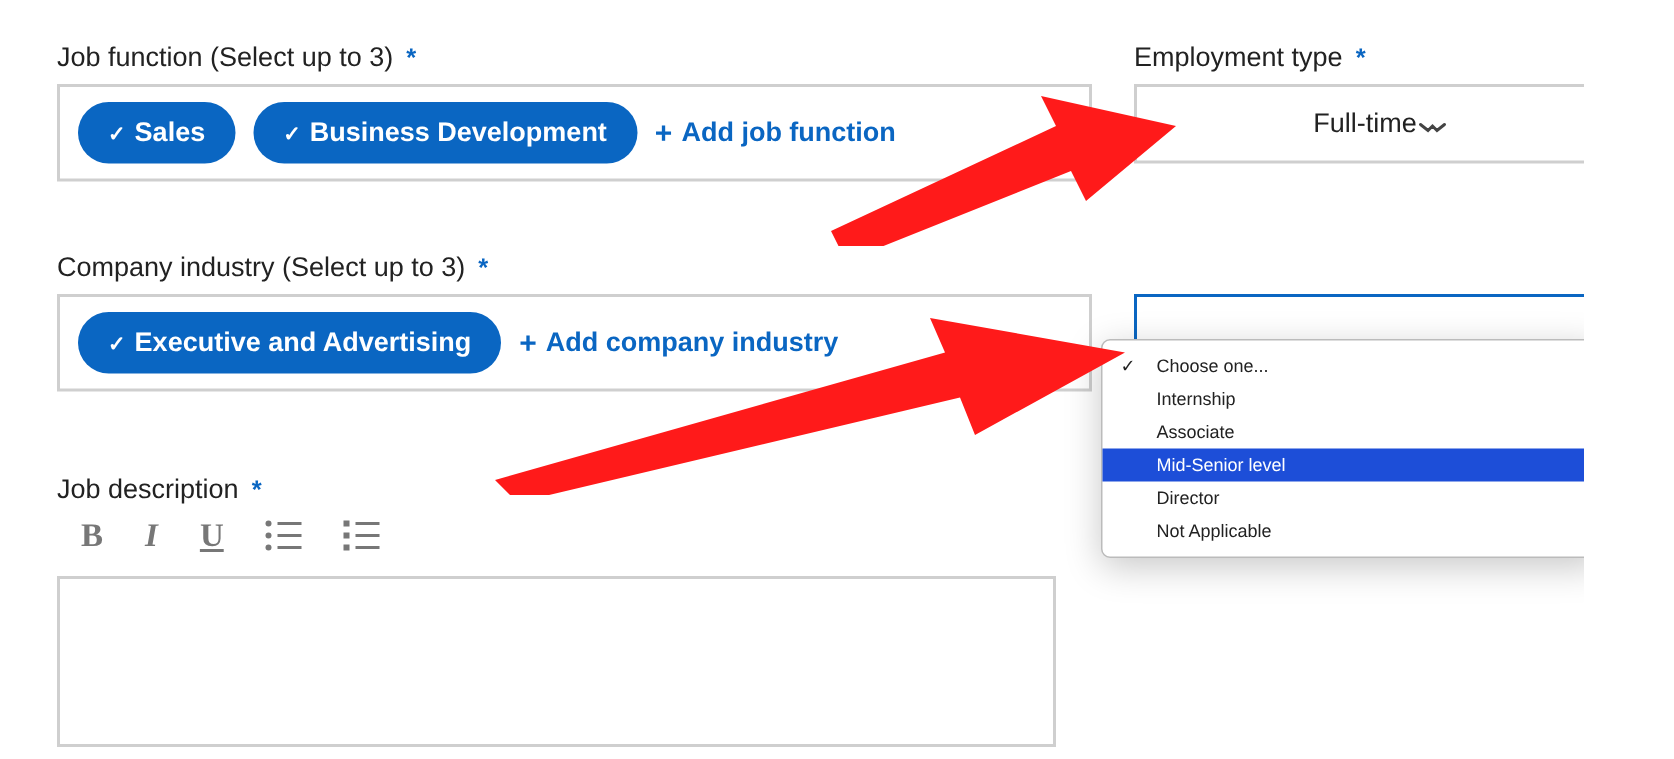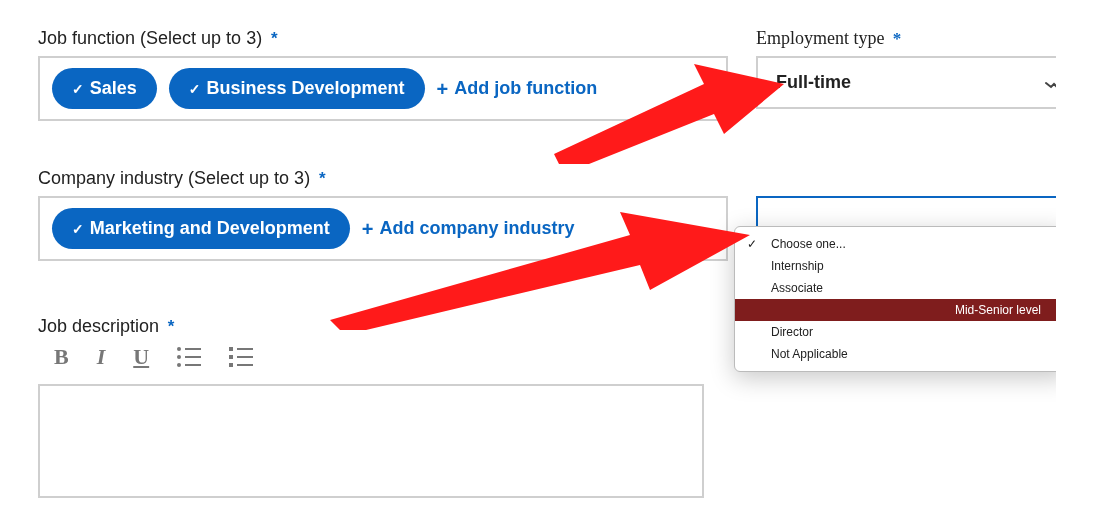--- a/index.html
+++ b/index.html
@@ -4,42 +4,42 @@
 <style>
   html,body{margin:0;padding:0;font-family:-apple-system,BlinkMacSystemFont,'Segoe UI',Arial,sans-serif;font-size:17px;color:#222;}
   .canvas{position:relative;width:1056px;height:506px;background:#fff;overflow:hidden;}
   .field-label{font-weight:400;font-size:18px;color:#222;}
   .req{color:#0a66c2;font-weight:600;margin-left:4px;}
   .box{border:2px solid #cfcfcf;padding:10px 12px;display:flex;align-items:center;flex-wrap:wrap;gap:12px;}
   .pill{background:#0a66c2;color:#fff;border-radius:999px;padding:10px 20px;font-size:18px;font-weight:600;display:flex;align-items:center;gap:6px;}
   .pill .chk{font-size:14px;}
   .add-link{color:#0a66c2;font-weight:700;font-size:18px;display:flex;align-items:center;gap:6px;}
   .add-link .plus{font-size:20px;line-height:1;}
-  .select-box{border:2px solid #cfcfcf;padding:14px 18px;display:flex;align-items:center;justify-content:space-between;font-size:18px;font-weight:bold;}
+  .select-box{border:2px solid #cfcfcf;padding:14px 18px;display:flex;align-items:center;justify-content:center;font-size:18px;}
   .chev{width:20px;height:12px;}
   .seniority-box{border:2px solid #0a66c2;padding:14px 18px;height:24px;}
   .dropdown{position:absolute;background:#fff;border:1px solid #bbb;border-radius:6px;box-shadow:0 6px 24px rgba(0,0,0,0.22);padding:6px 0;font-size:12px;margin-top:20px;}
   .dd-item{padding:4px 26px 4px 36px;position:relative;white-space:nowrap;}
   .dd-item.selected{}
   .dd-item.selected::before{content:"✓";position:absolute;left:12px;}
-  .dd-item.highlight{background:#7f1d1d;color:#fff;text-align:right;}
+  .dd-item.highlight{background:#1d4ed8;color:#fff;}
   .toolbar{display:flex;align-items:center;gap:28px;padding:6px 16px 0 16px;color:#777;font-family:Georgia,serif;}
   .toolbar .btn{font-size:22px;font-weight:700;}
   .toolbar .btn.italic{font-style:italic;font-weight:600;}
   .toolbar .btn.under{text-decoration:underline;font-weight:600;}
   .list-icon{display:inline-flex;flex-direction:column;gap:4px;}
   .list-icon span{display:flex;align-items:center;gap:4px;}
   .dot{width:4px;height:4px;background:#777;border-radius:50%;}
   .num{width:4px;height:4px;background:#777;}
   .line{width:16px;height:2px;background:#777;}
   .desc-box{border:2px solid #cfcfcf;height:110px;margin-top:4px;}
   
   .p-jobfunc-label{position:absolute;left:38px;top:28px;}
   .p-jobfunc-box{position:absolute;left:38px;top:56px;width:662px;}
-  .p-emp-label{position:absolute;left:756px;top:28px;font-family:Liberation Serif, serif;}
+  .p-emp-label{position:absolute;left:756px;top:28px;}
   .p-emp-select{position:absolute;left:756px;top:56px;width:288px;}
   .p-industry-label{position:absolute;left:38px;top:168px;}
   .p-industry-box{position:absolute;left:38px;top:196px;width:662px;}
   .p-seniority-label{position:absolute;left:756px;top:168px;}
   .p-seniority-box{position:absolute;left:756px;top:196px;width:288px;}
   .p-dropdown{left:734px;top:206px;width:332px;}
   .p-desc-label{position:absolute;left:38px;top:316px;}
   .p-toolbar{position:absolute;left:38px;top:338px;}
   .p-desc-box{position:absolute;left:38px;top:380px;width:662px;}
   
@@ -80,21 +80,21 @@
     </svg>
   </div>
 
   <div class="p-industry-label">
     <span class="field-label">Company industry (Select up to 3)</span>
     <span class="req">*</span>
   </div>
   <div class="box p-industry-box">
     <div class="pill">
       <span class="chk">✓</span>
-      <span>Marketing and Development</span>
+      <span>Executive and Advertising</span>
     </div>
     <div class="add-link">
       <span class="plus">+</span>
       <span>Add company industry</span>
     </div>
   </div>
 
   <div class="seniority-box p-seniority-box"></div>
 
   <div class="dropdown p-dropdown" id="seniority-dd">

